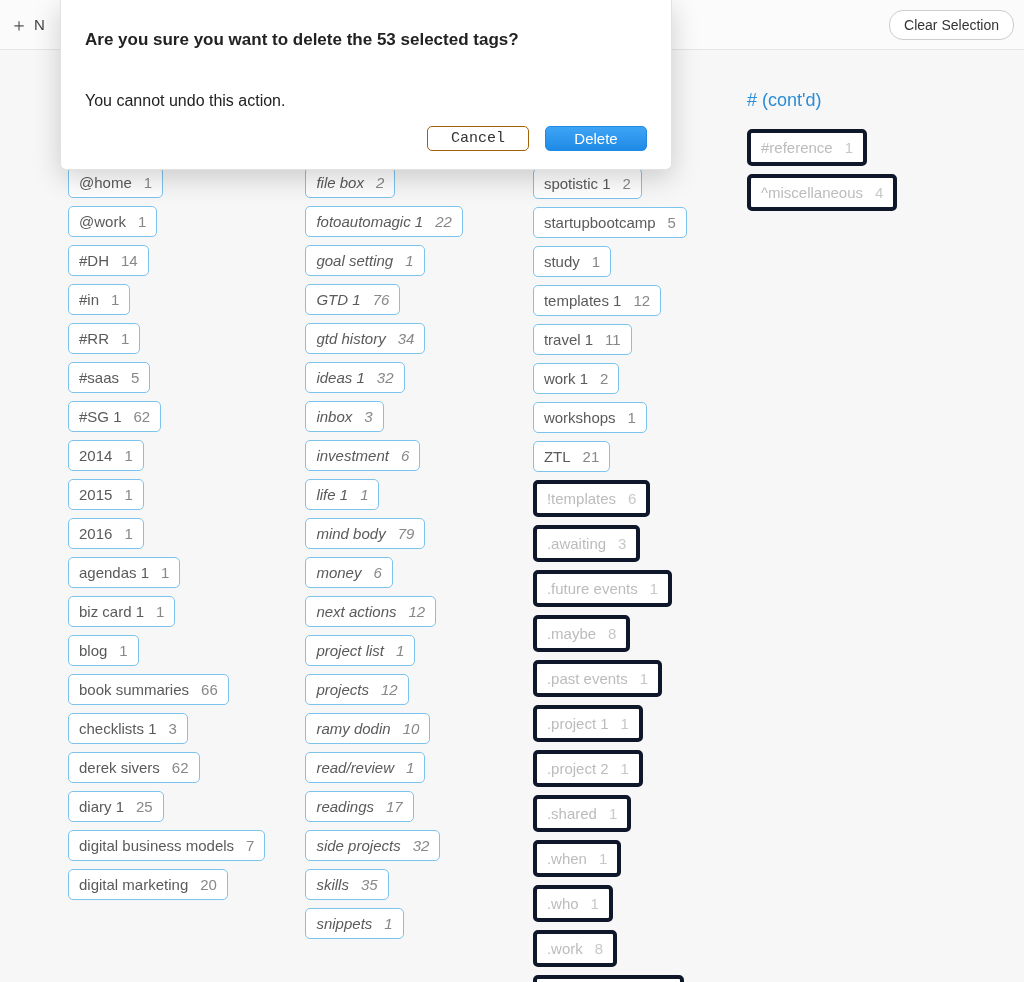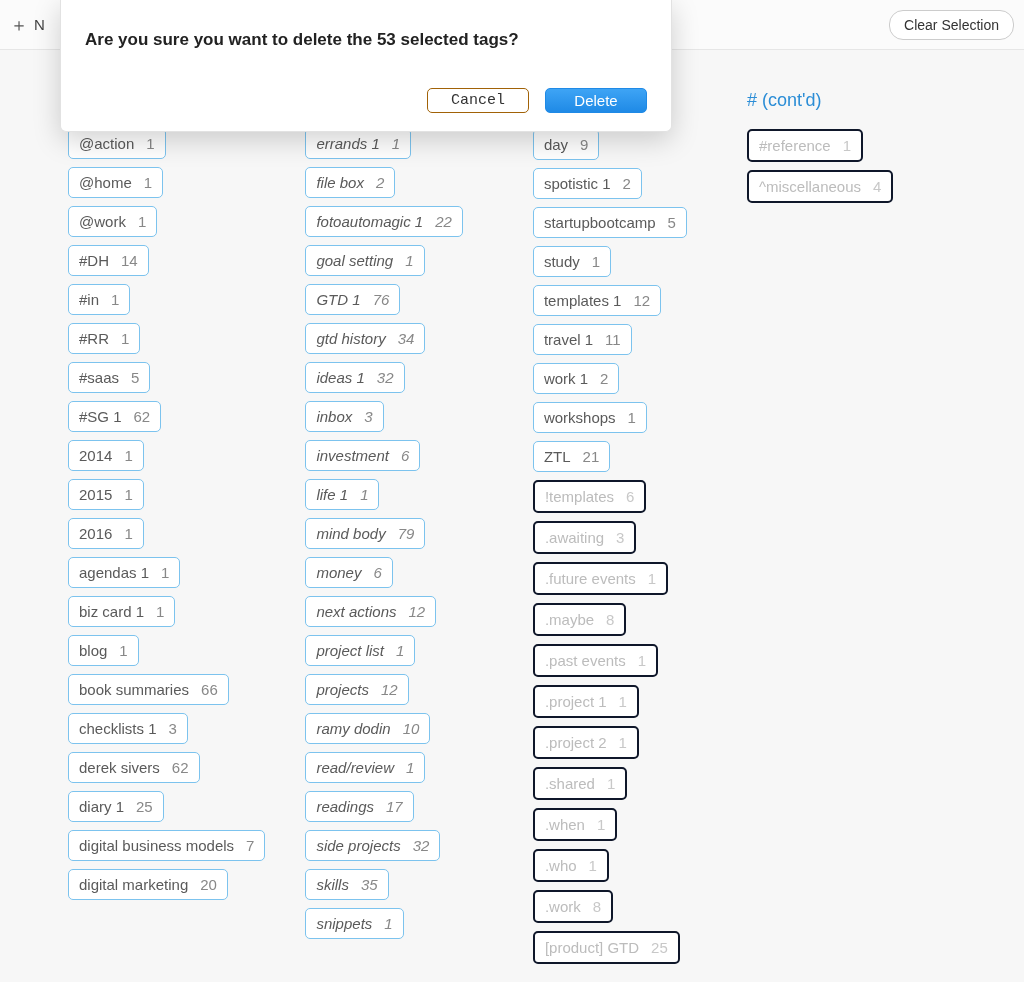--- a/index.html
+++ b/index.html
@@ -66,21 +66,21 @@
     white-space: nowrap;
     cursor: pointer;
   }
   .tag.selected {
     background: #fff;
     border: 1.5px solid #7cc3ee;
     color: #5a5a5a;
   }
   .tag.unselected {
     background: #fff;
-    border: 2px solid #0f172a;
+    border: 4px solid #0f172a;
     color: #bcbcbc;
   }
   .tag .name { color: inherit; }
   .tag.selected .count { color: #888; }
   .tag.unselected .count { color: #c8c8c8; }
 
   
   .col1 { margin-left: 56px; }
   .col2 { margin-left: 0px; font-style: italic; }
   .col3 { margin-left: 30px; }
@@ -413,17 +413,18 @@
       </div>
       <div class="tag unselected">
         <span class="name">^miscellaneous</span>
         <span class="count">4</span>
       </div>
     </div>
   </div>
 
 <div class="dialog">
   <div class="dialog-title">Are you sure you want to delete the 53 selected tags?</div>
+  <div class="dialog-msg">You cannot undo this action.</div>
   <div class="dialog-buttons">
     <button class="btn btn-cancel">Cancel</button>
     <button class="btn btn-delete">Delete</button>
   </div>
 </div>
 
 </body></html>

